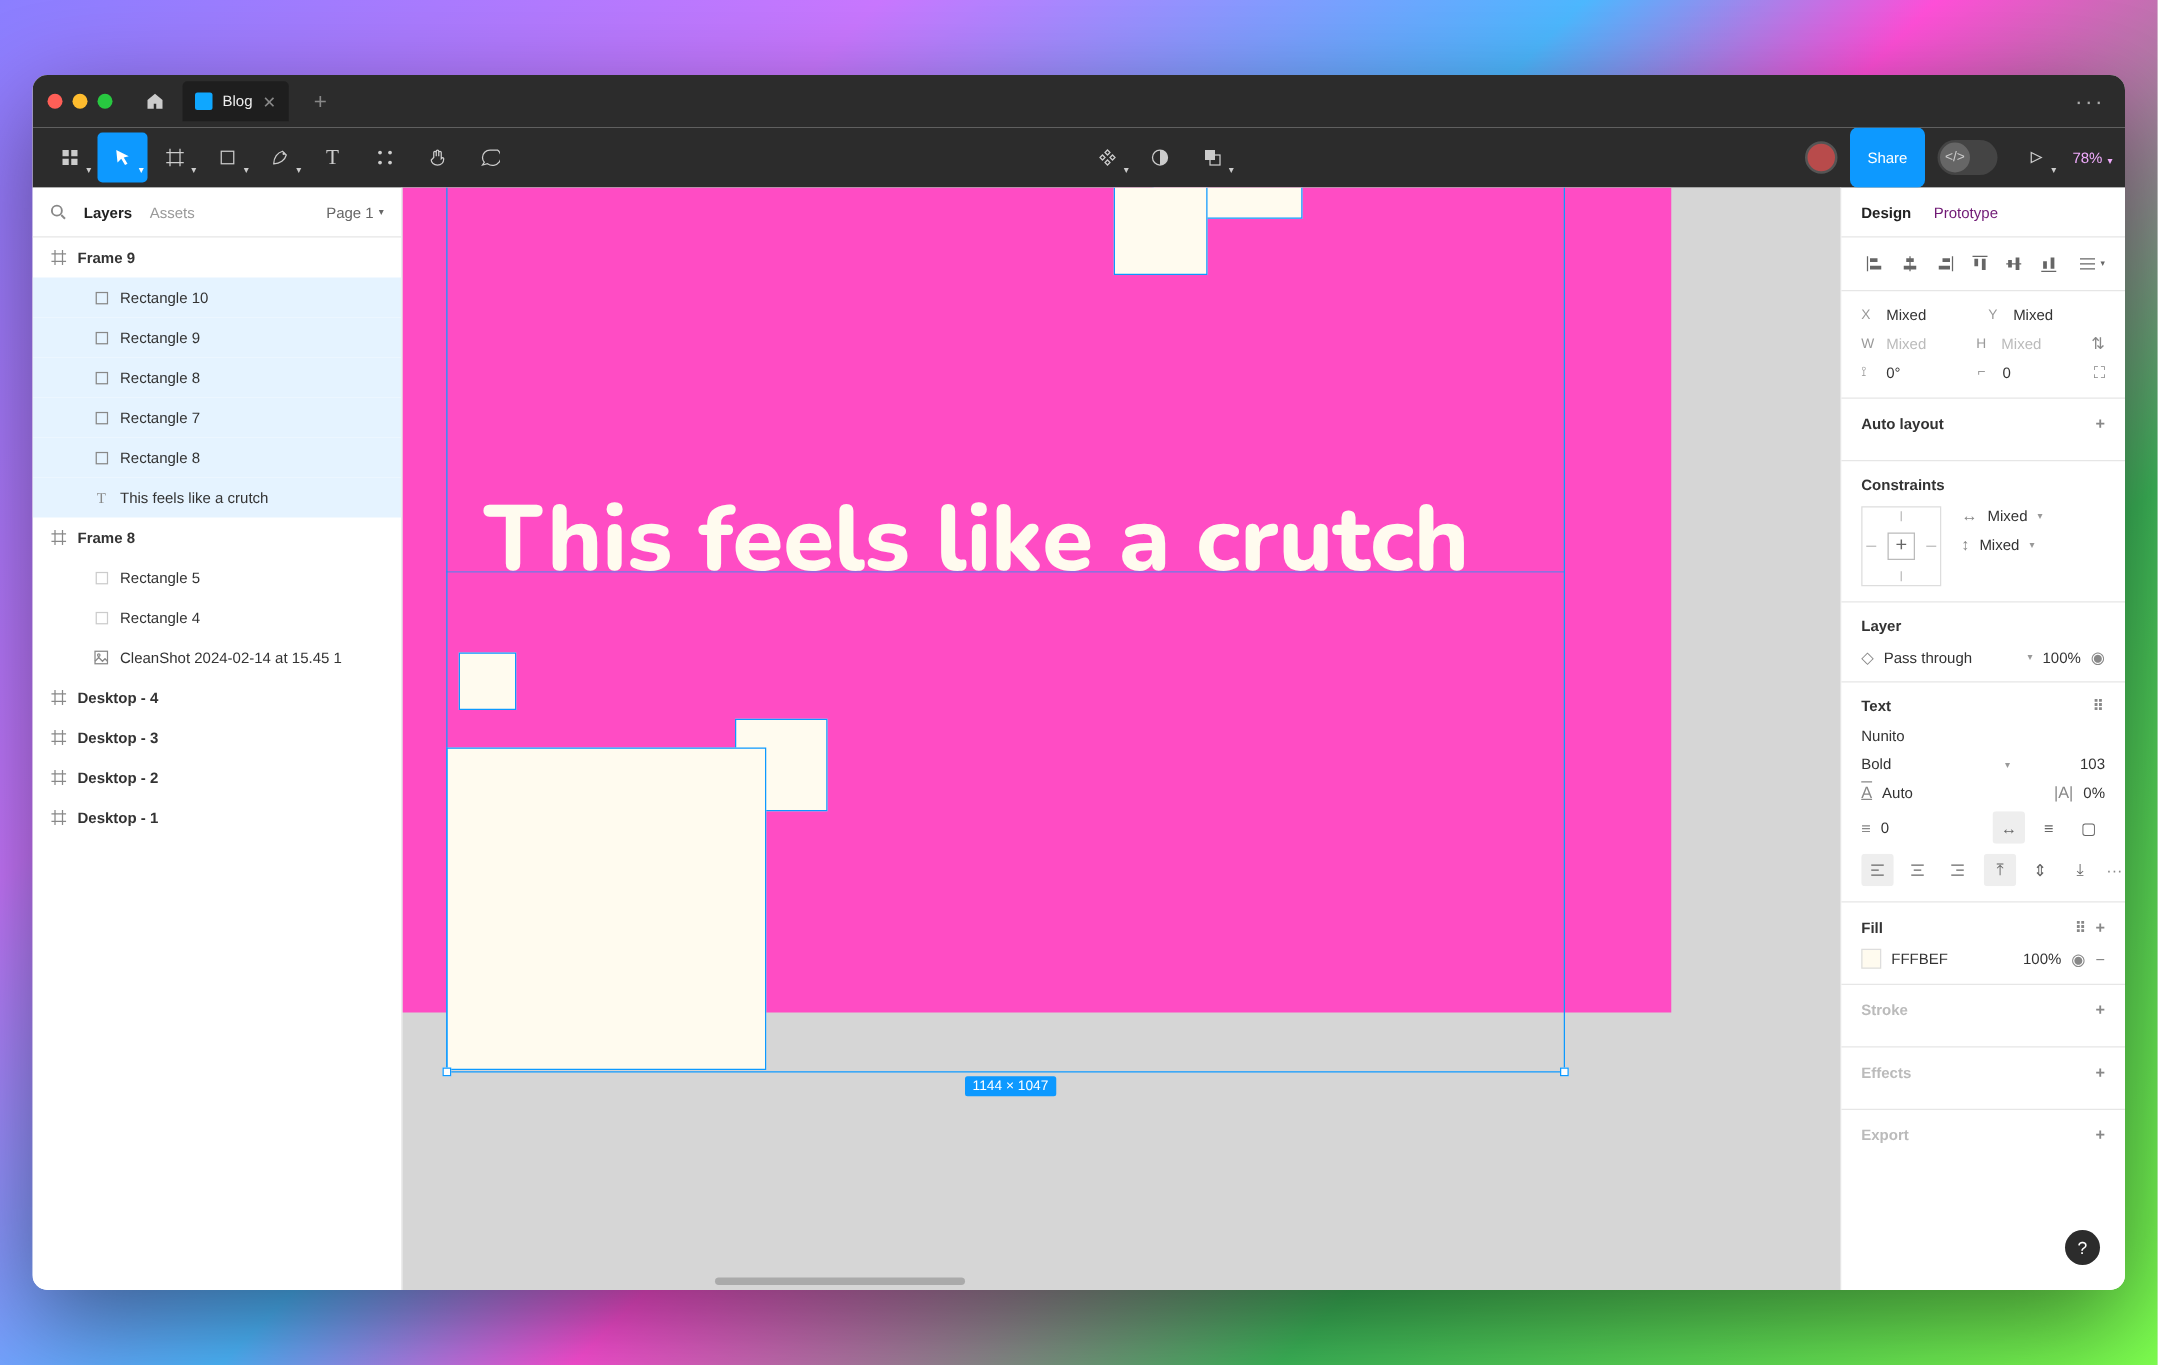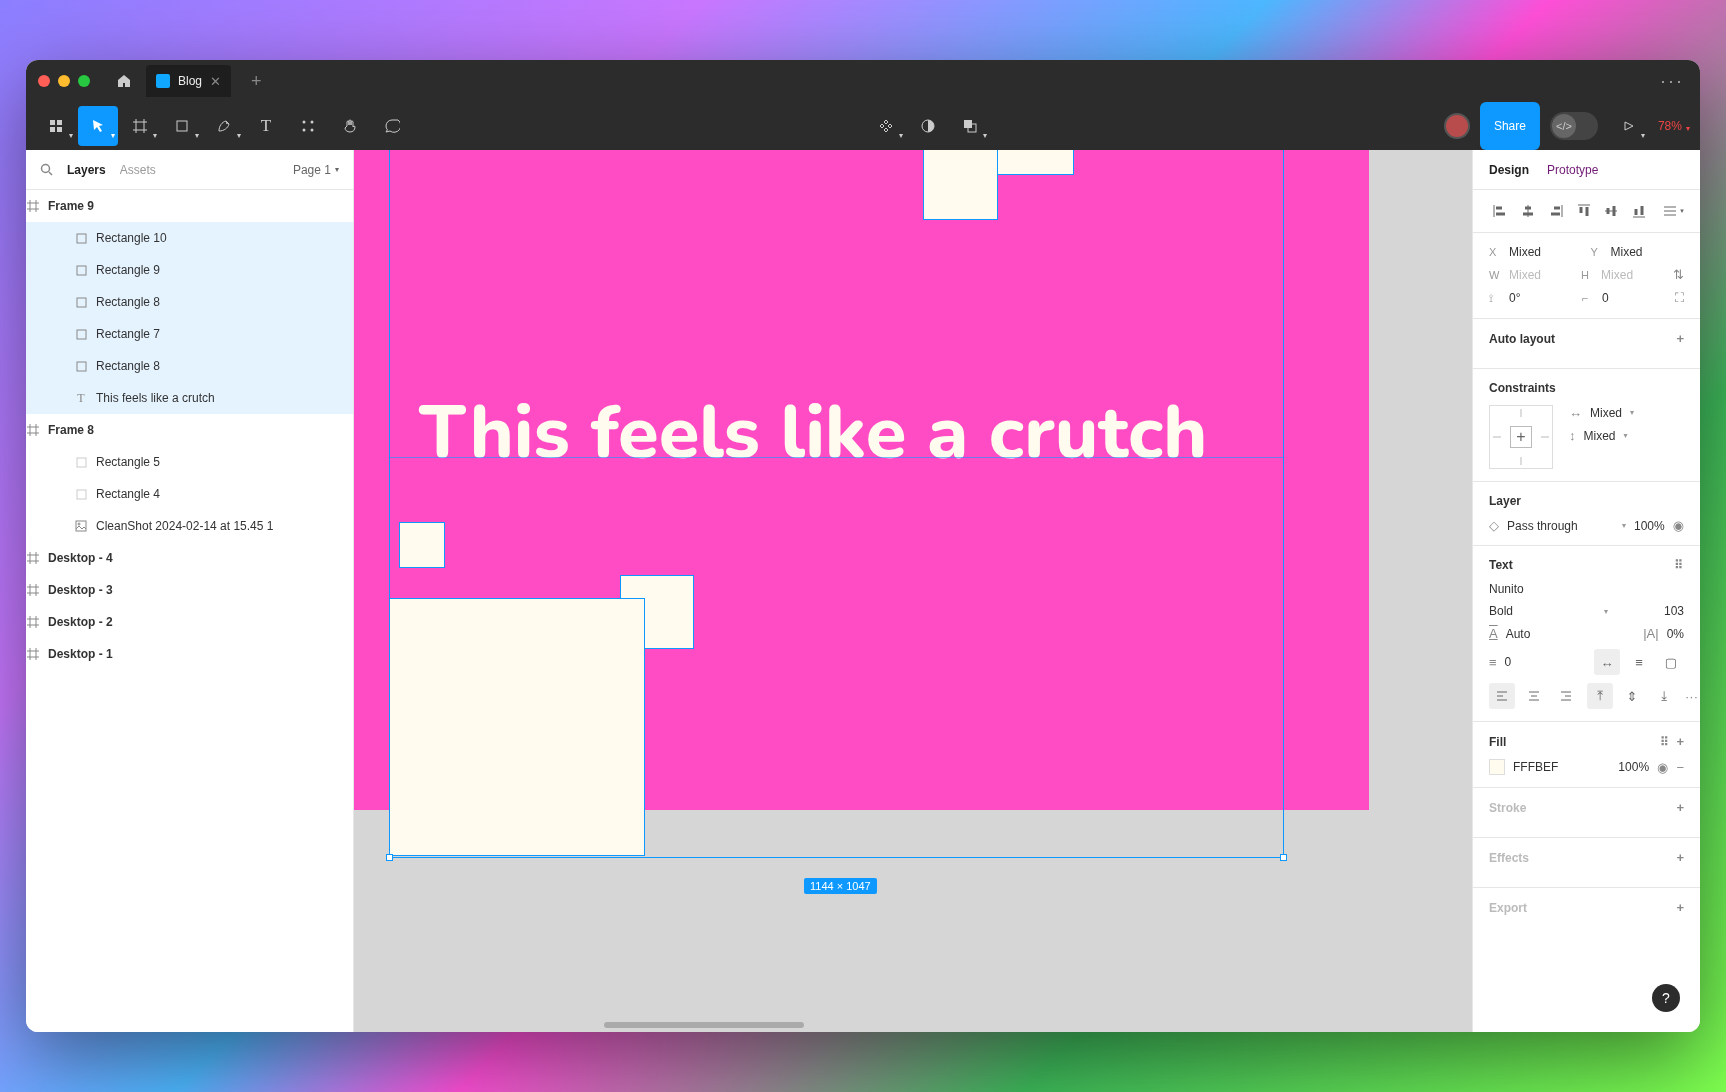--- a/index.html
+++ b/index.html
@@ -23,36 +23,36 @@
 
 
 .toolbar { height: 48px; background: #2c2c2c; display: flex; align-items: center; padding: 0 10px; justify-content: space-between; }
 .tool-left, .tool-center, .tool-right { display: flex; align-items: center; gap: 2px; }
 .tool-btn { width: 40px; height: 40px; display:flex;align-items:center;justify-content:center;color:#ccc;font-size:16px;border-radius:4px; position:relative;}
 .tool-btn.active { background:#0d99ff; color:#fff; }
 .tool-btn .chev { font-size:8px; position:absolute; right:3px; bottom:6px; color:inherit;}
 .share-btn { background:#0d99ff; color:#fff; padding:17px 14px; border-radius:6px; font-size:12px; font-weight:400; }
 .devmode { width:48px; height:28px; background:#444; border-radius:14px; display:flex; align-items:center; padding:2px; }
 .devmode-knob { width:24px;height:24px;background:#666;border-radius:50%;display:flex;align-items:center;justify-content:center;color:#ccc;font-size:11px;}
-.zoom-label { color:#ef4444; font-size:12px; display:flex;align-items:flex-end;gap:4px;}
+.zoom-label { color:#f0abfc; font-size:12px; display:flex;align-items:flex-end;gap:4px;}
 .avatar { width:26px;height:26px;border-radius:50%;background:#b84b4b;border:2px solid #555;}
 
 
 .main { flex:1; display:flex; overflow:hidden; }
 
 
-.sidebar-left { width:328px; background:#fff; border-right:1px solid #e6e6e6; display:flex; flex-direction:column; font-size:12px; color:#333;text-align:center;}
+.sidebar-left { width:296px; background:#fff; border-right:1px solid #e6e6e6; display:flex; flex-direction:column; font-size:12px; color:#333;text-align:center;}
 .sidebar-header { height:40px; display:flex; align-items:center; padding:0 14px; gap:14px; border-bottom:1px solid #e6e6e6; justify-content:space-between;}
 .sidebar-header-left { display:flex; align-items:center; gap:14px;}
 .sidebar-tab { cursor:pointer; color:#999;}
 .sidebar-tab.active { color:#222; font-weight:600;}
 .search-ic { color:#888; font-size:13px;}
 .page-sel { color:#666; font-size:12px; display:flex; align-items:center; gap:4px;}
 .layer-list { overflow-y:auto; flex:1;}
-.layer-item { height:32px; display:flex; align-items:center; gap:8px; cursor:pointer;}
+.layer-item { height:32px; display:flex; align-items:center; padding-left:14px; gap:8px; cursor:pointer;}
 .layer-item.selected { background:#e5f3ff;}
 .layer-item.indent1 { padding-left:34px;}
 .layer-item.indent2 { padding-left:48px;}
 .layer-icon { width:14px; display:flex; justify-content:center; color:#888; font-size:11px;}
 .layer-label { font-size:12px; color:#333;}
 .layer-item.bold .layer-label { font-weight:600;}
 
 
 .canvas { flex:1; background:#d6d6d6; position:relative; overflow:hidden;}
 .artboard { position:absolute; left:0; top:-150px; width:1015px; height:810px; background:#ff4cc4;}
@@ -389,21 +389,21 @@
       <div class="baseline-guide" style="left:35px; top:307px; width:895px"></div>
       <div class="rect-cream" style="left:45px; top:372px; width:46px; height:46px"></div>
       <div class="rect-cream" style="left:266px; top:425px; width:74px; height:74px"></div>
       <div class="rect-cream" style="left:35px; top:448px; width:256px; height:258px;border:1px solid #0d99ff"></div>
 
       <div class="sel-box" style="left:35px; top:-150px; width:895px; height:858px">
 
         <div class="sel-handle" style="left:-4px;bottom:-4px"></div>
           <div class="sel-handle" style="right:-4px;bottom:-4px"></div>
       </div>
-      <div class="dim-label" style="left:450px; top:728px">1144 × 1047</div>
+      <div class="dim-label" style="left:450px; top:711px">1144 × 1047</div>
       <div class="canvas-scrollbar"></div>
     </div>
 
     <div class="sidebar-right">
       <div class="rside-tabs">
         <span class="rside-tab active">Design</span>
         <span class="rside-tab">Prototype</span>
       </div>
       <div class="align-row">
         <div class="align-btn">

